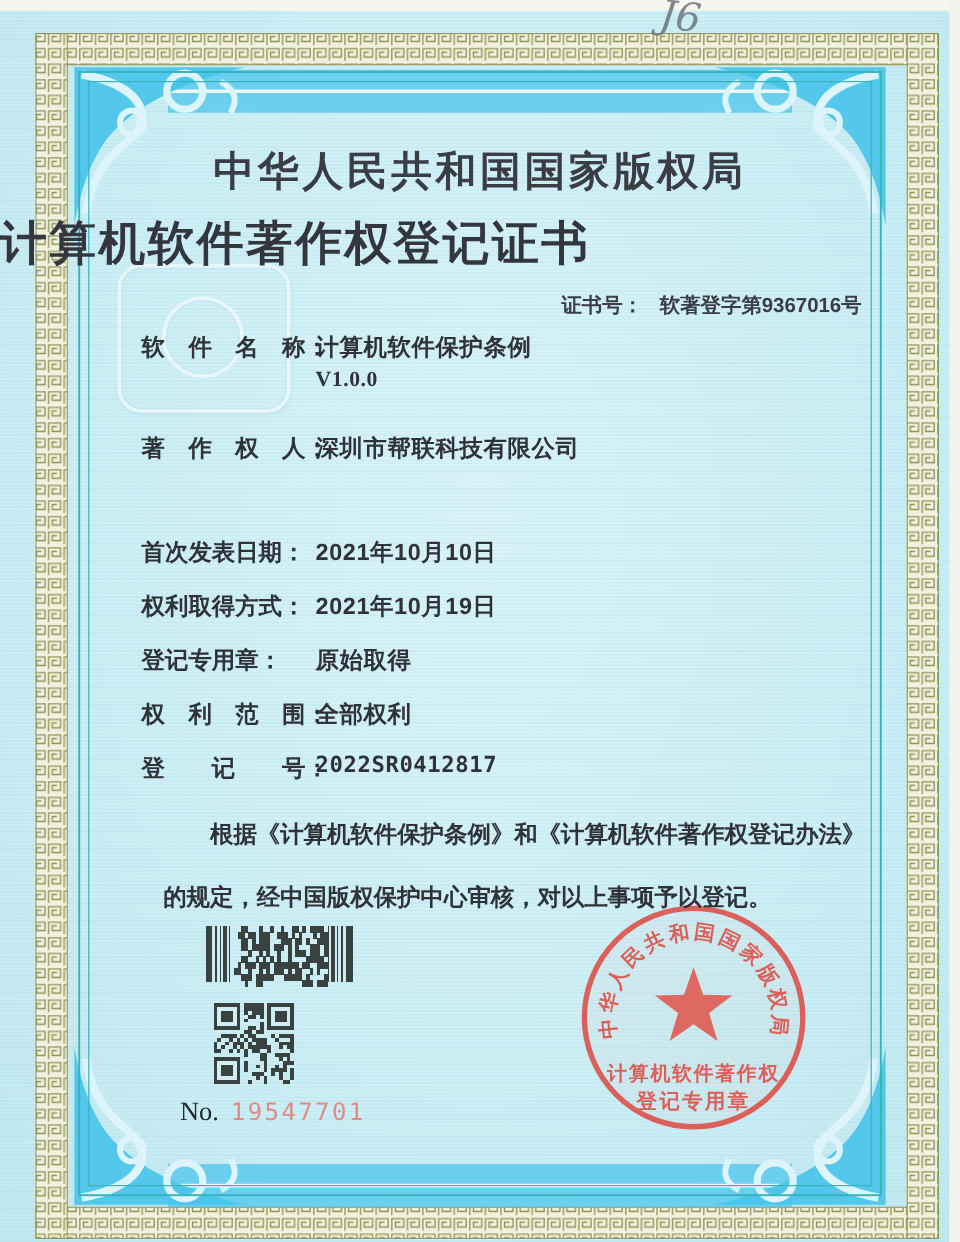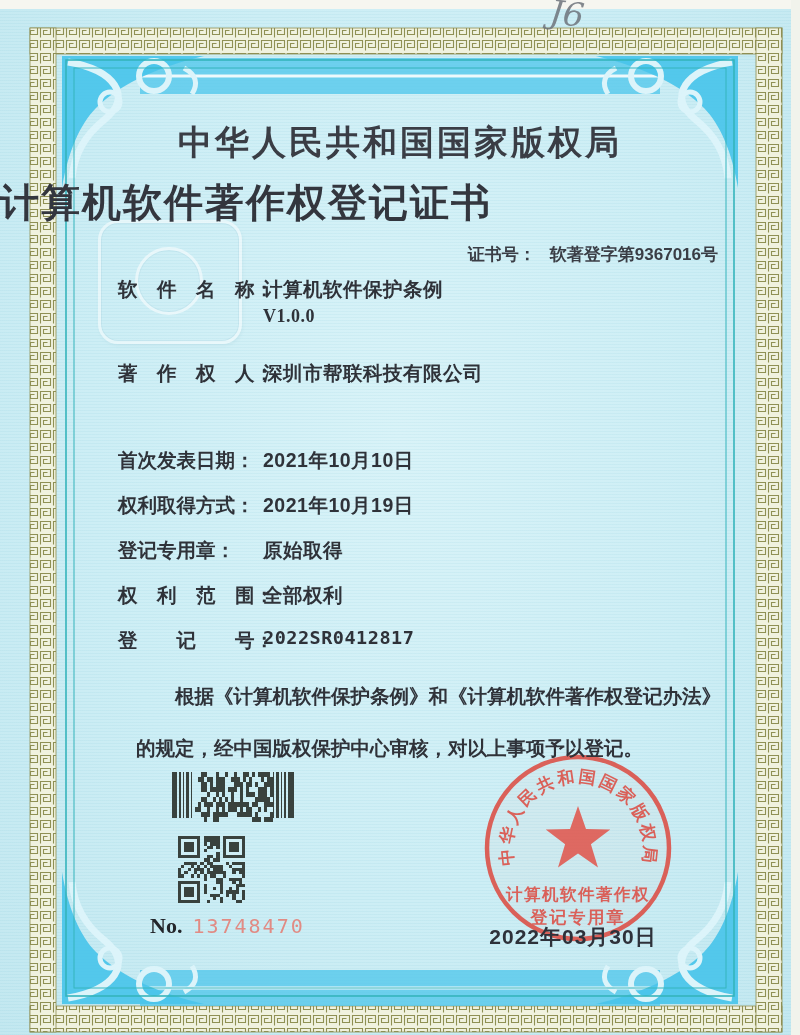--- a/index.html
+++ b/index.html
@@ -26,21 +26,21 @@
   .frow .lbl{position:absolute;left:118px;}
   .frow .val{position:absolute;left:263px;letter-spacing:.5px;}
   .r0{top:276px}.r0b{top:306px}.r1{top:360px}.r2{top:447px}.r3{top:492px}
   .r4{top:537px}.r5{top:582px}.r6{top:627px}
   .ver{font-family:Liberation Serif, serif;font-size:18px;letter-spacing:1px;}
   .regno{font-family:"DejaVu Sans Mono",monospace;font-size:18.5px;letter-spacing:1px;}
   .statement{position:absolute;left:106px;top:670px;width:598px;
         font-size:19.5px;line-height:52px;font-weight:700;color:#2f3239;
         text-indent:2em;white-space:normal;margin-left:30px;}
   .serial{top:913px;left:150px;font-size:22px;}
-  .serial .no{font-family:"Liberation Serif",serif;font-weight:700;color:#23262b;}
+  .serial .no{font-family:"Liberation Serif",serif;font-weight:400;color:#23262b;}
   .serial .num{font-family:"DejaVu Sans Mono",monospace;font-size:20px;
         color:#e18b84;letter-spacing:2px;margin-left:10px;}
   .issue-date{position:absolute;left:468px;top:923px;width:210px;text-align:center;
         font-size:21px;font-weight:700;color:#2e313a;letter-spacing:1px;}
   .handnote{position:absolute;left:550px;top:-6px;font-family:"DejaVu Serif",serif;
         font-style:italic;font-size:33px;color:#6e747c;transform:rotate(7deg);opacity:.85;}
   .emboss{position:absolute;left:98px;top:220px;width:138px;height:118px;
         border:3px solid rgba(255,255,255,.8);border-radius:20px;opacity:.65;
         box-shadow:inset 0 0 0 1px rgba(160,200,215,.35),1px 2px 3px rgba(150,190,205,.25);}
   .emboss .ring{position:absolute;left:34px;top:24px;width:62px;height:62px;
@@ -428,18 +428,17 @@
     <span class="val r5 txt">全部权利</span>
   </div>
   <div class="frow">
     <span class="lbl r6 txt">登　　记　　号：</span>
     <span class="val r6 txt regno">2022SR0412817</span>
   </div>
 
   <div class="statement">根据《计算机软件保护条例》和《计算机软件著作权登记办法》的规定，经中国版权保护中心审核，对以上事项予以登记。</div>
 
   <div class="txt serial">
-    <span class="no">No.</span><span class="num">13748470</span>
-  </div>
-
-  <div class="issue-date">2022年03月30日</div>
+    <span class="no">No.</span><span class="num">19547701</span>
+  </div>
+
 
 </div>
 
 </body></html>

